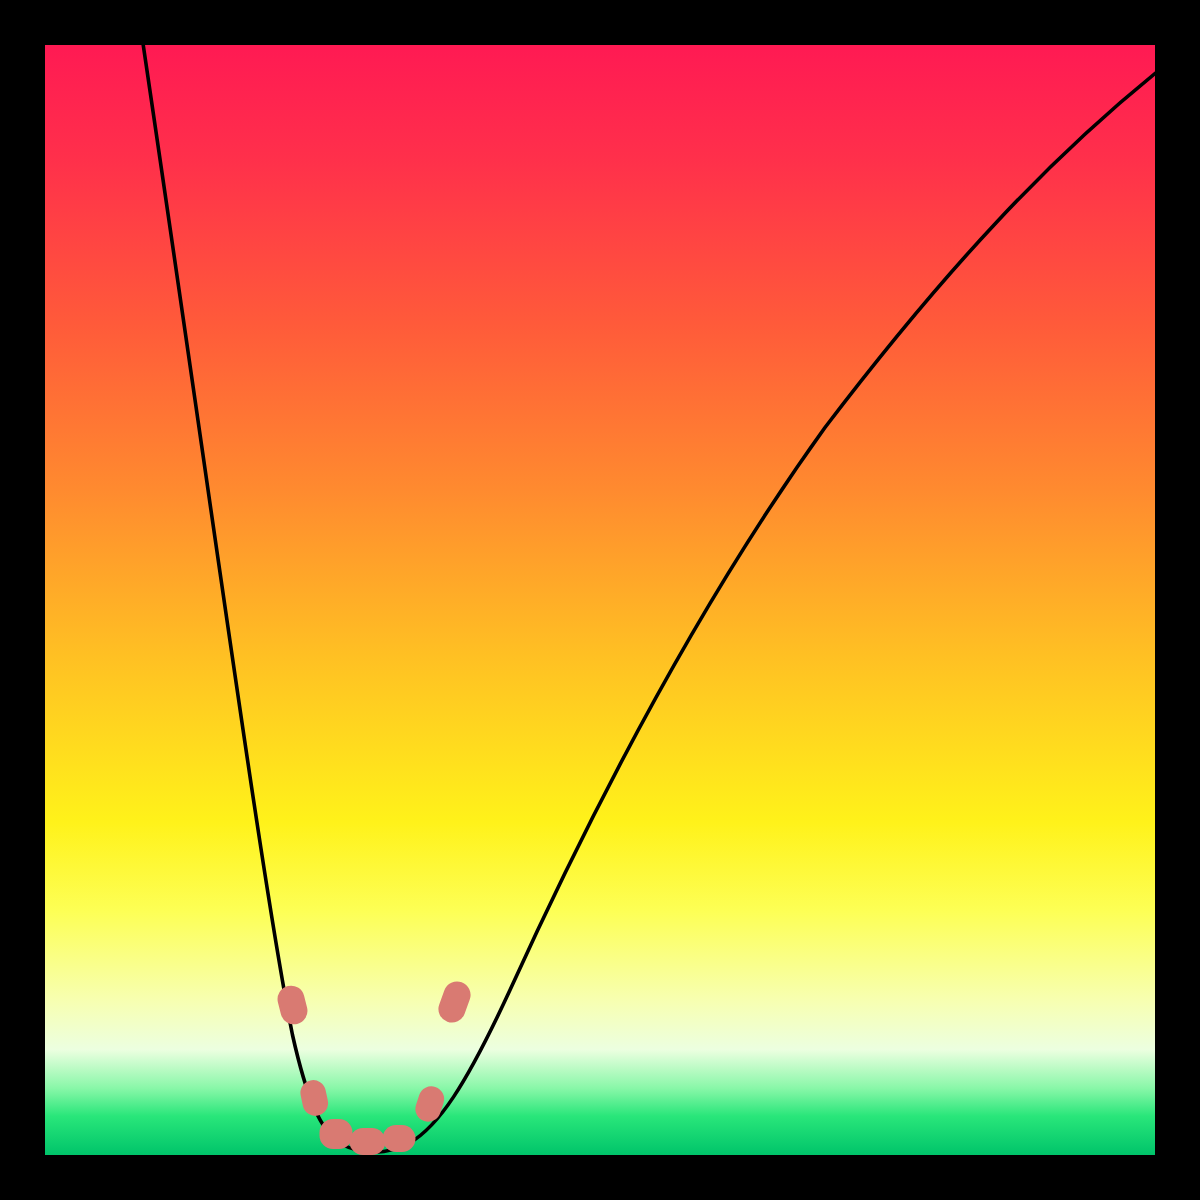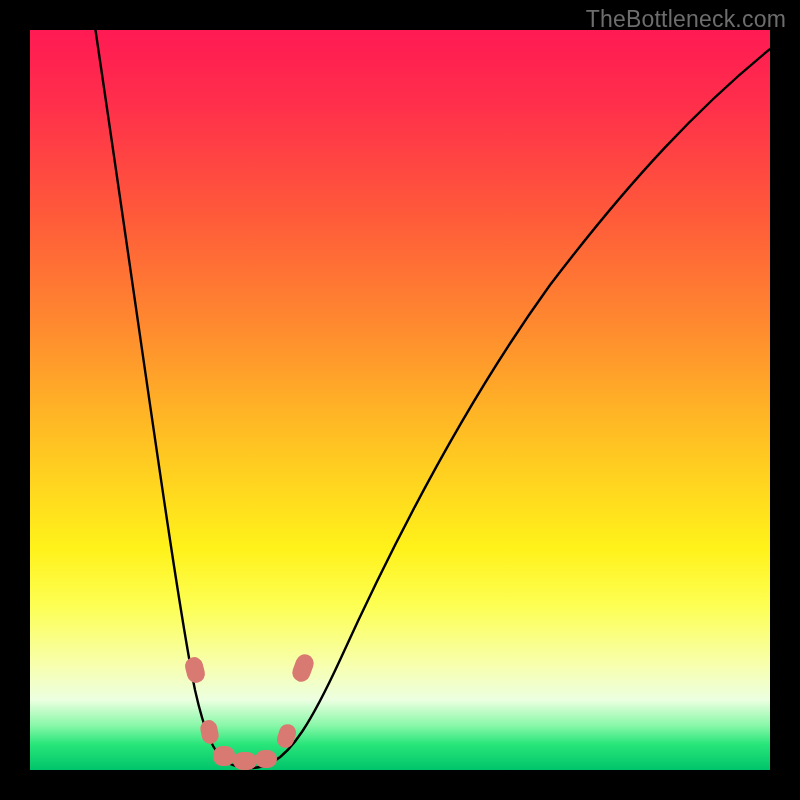--- a/index.html
+++ b/index.html
@@ -95,15 +95,14 @@
         <div class="marker" style="left: 171px; top: 690px; width: 17px; height: 24px; transform: rotate(-12deg);"></div>
         <div class="marker" style="left: 183px; top: 716px; width: 22px; height: 20px; transform: rotate(0deg);"></div>
         <div class="marker" style="left: 203px; top: 722px; width: 24px; height: 18px; transform: rotate(0deg);"></div>
         <div class="marker" style="left: 225px; top: 720px; width: 22px; height: 18px; transform: rotate(0deg);"></div>
         <div class="marker" style="left: 248px; top: 694px; width: 17px; height: 24px; transform: rotate(18deg);"></div>
         <div class="marker" style="left: 264px; top: 624px; width: 18px; height: 28px; transform: rotate(20deg);"></div>
       </div>
 
   </div>
 
-  <div class="watermark">TheBottleneck.com</div>
 
 </div>
 
 </body></html>

